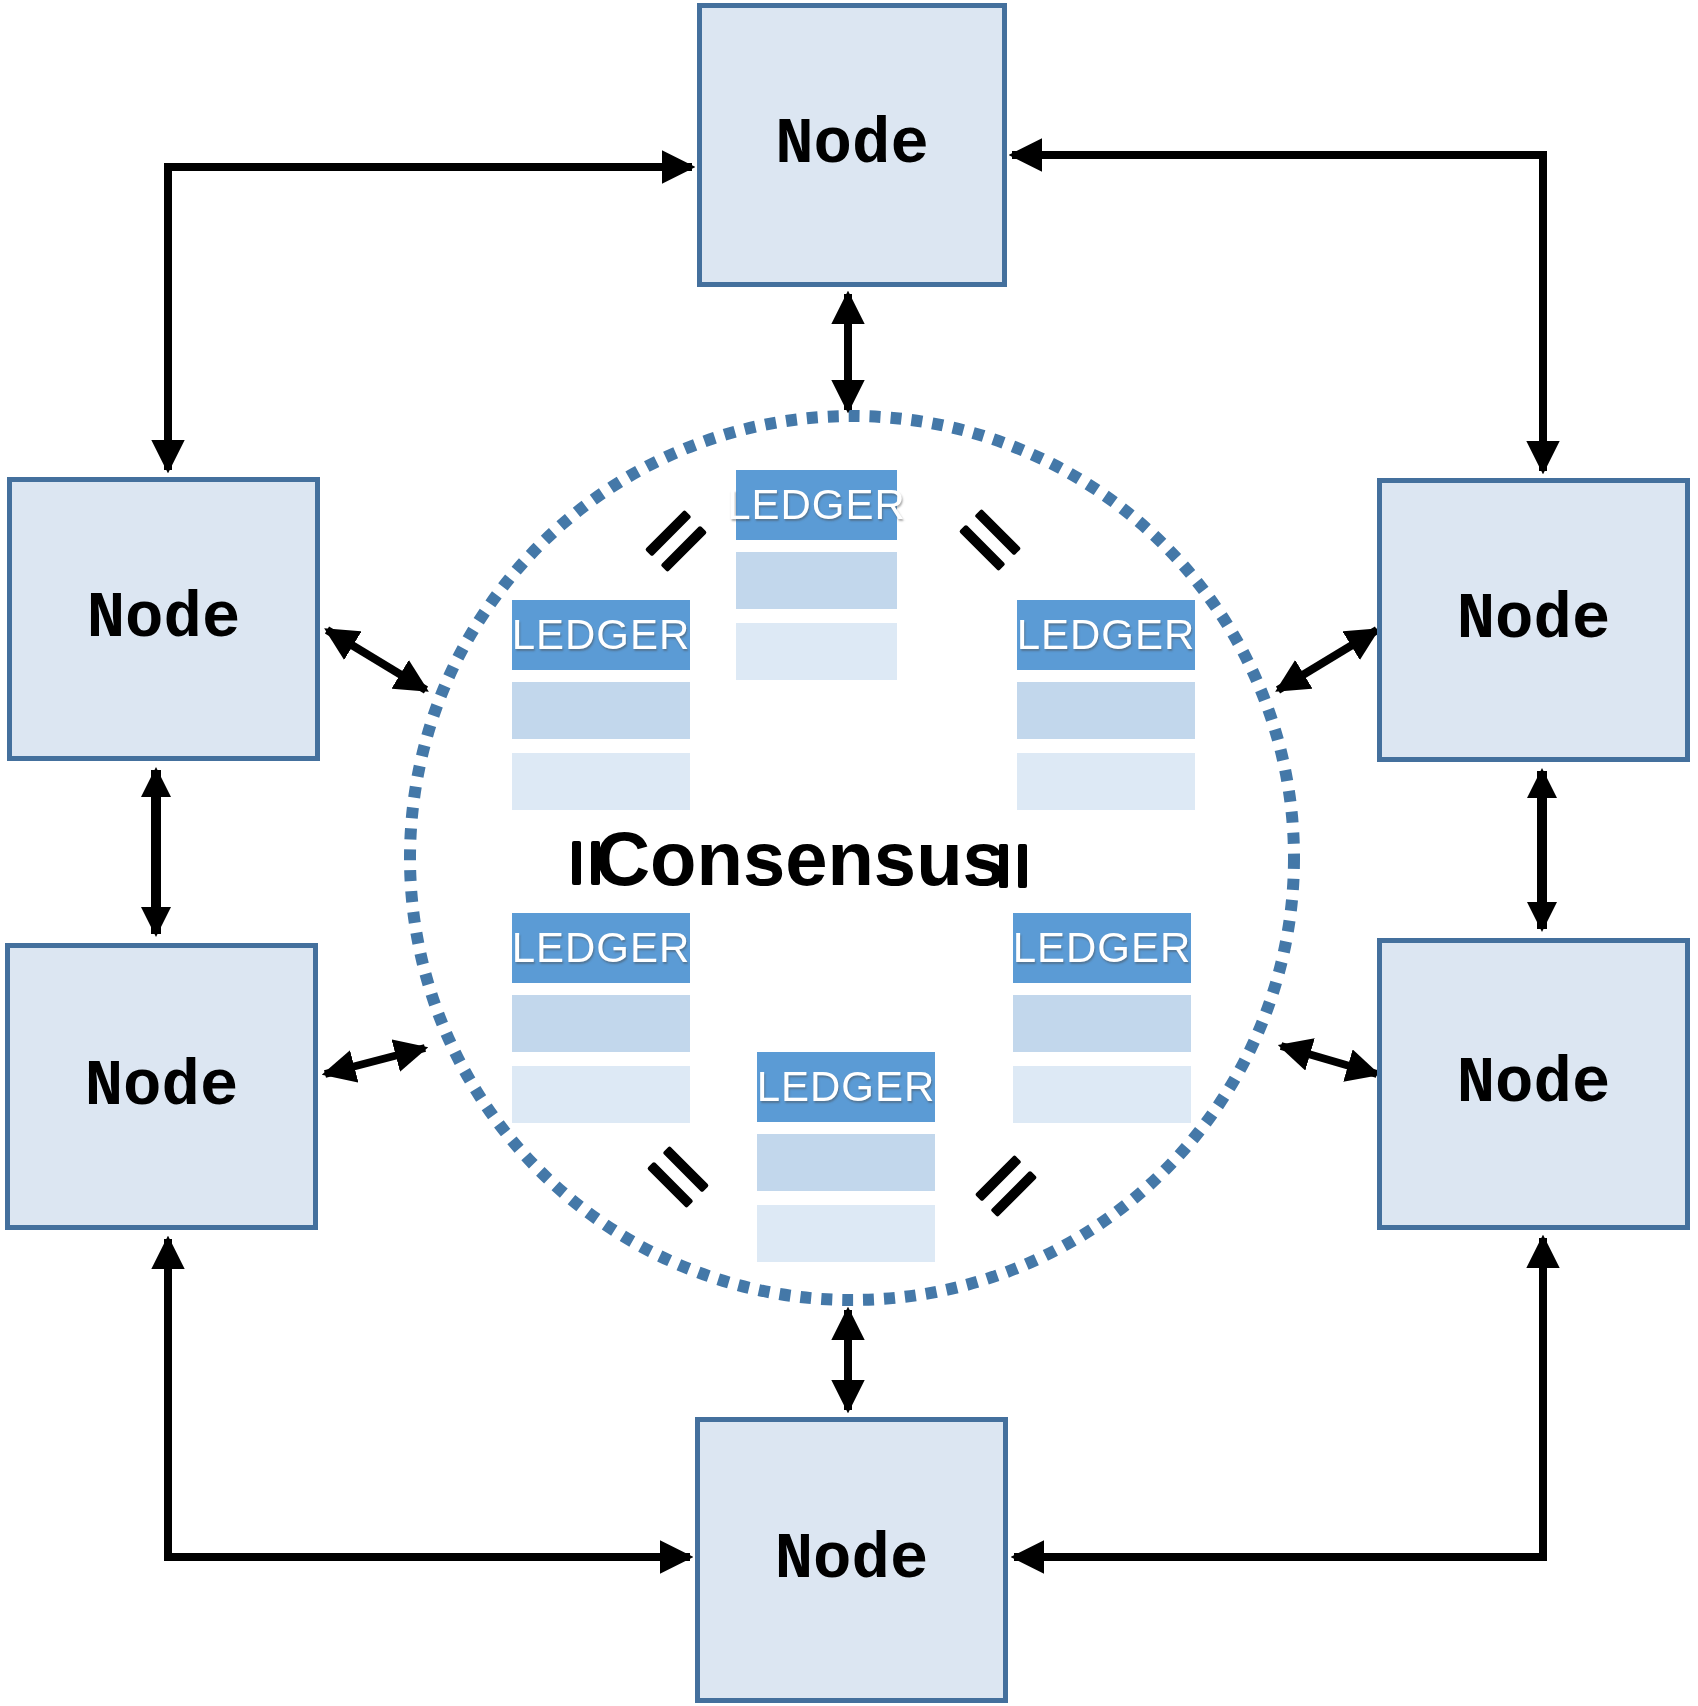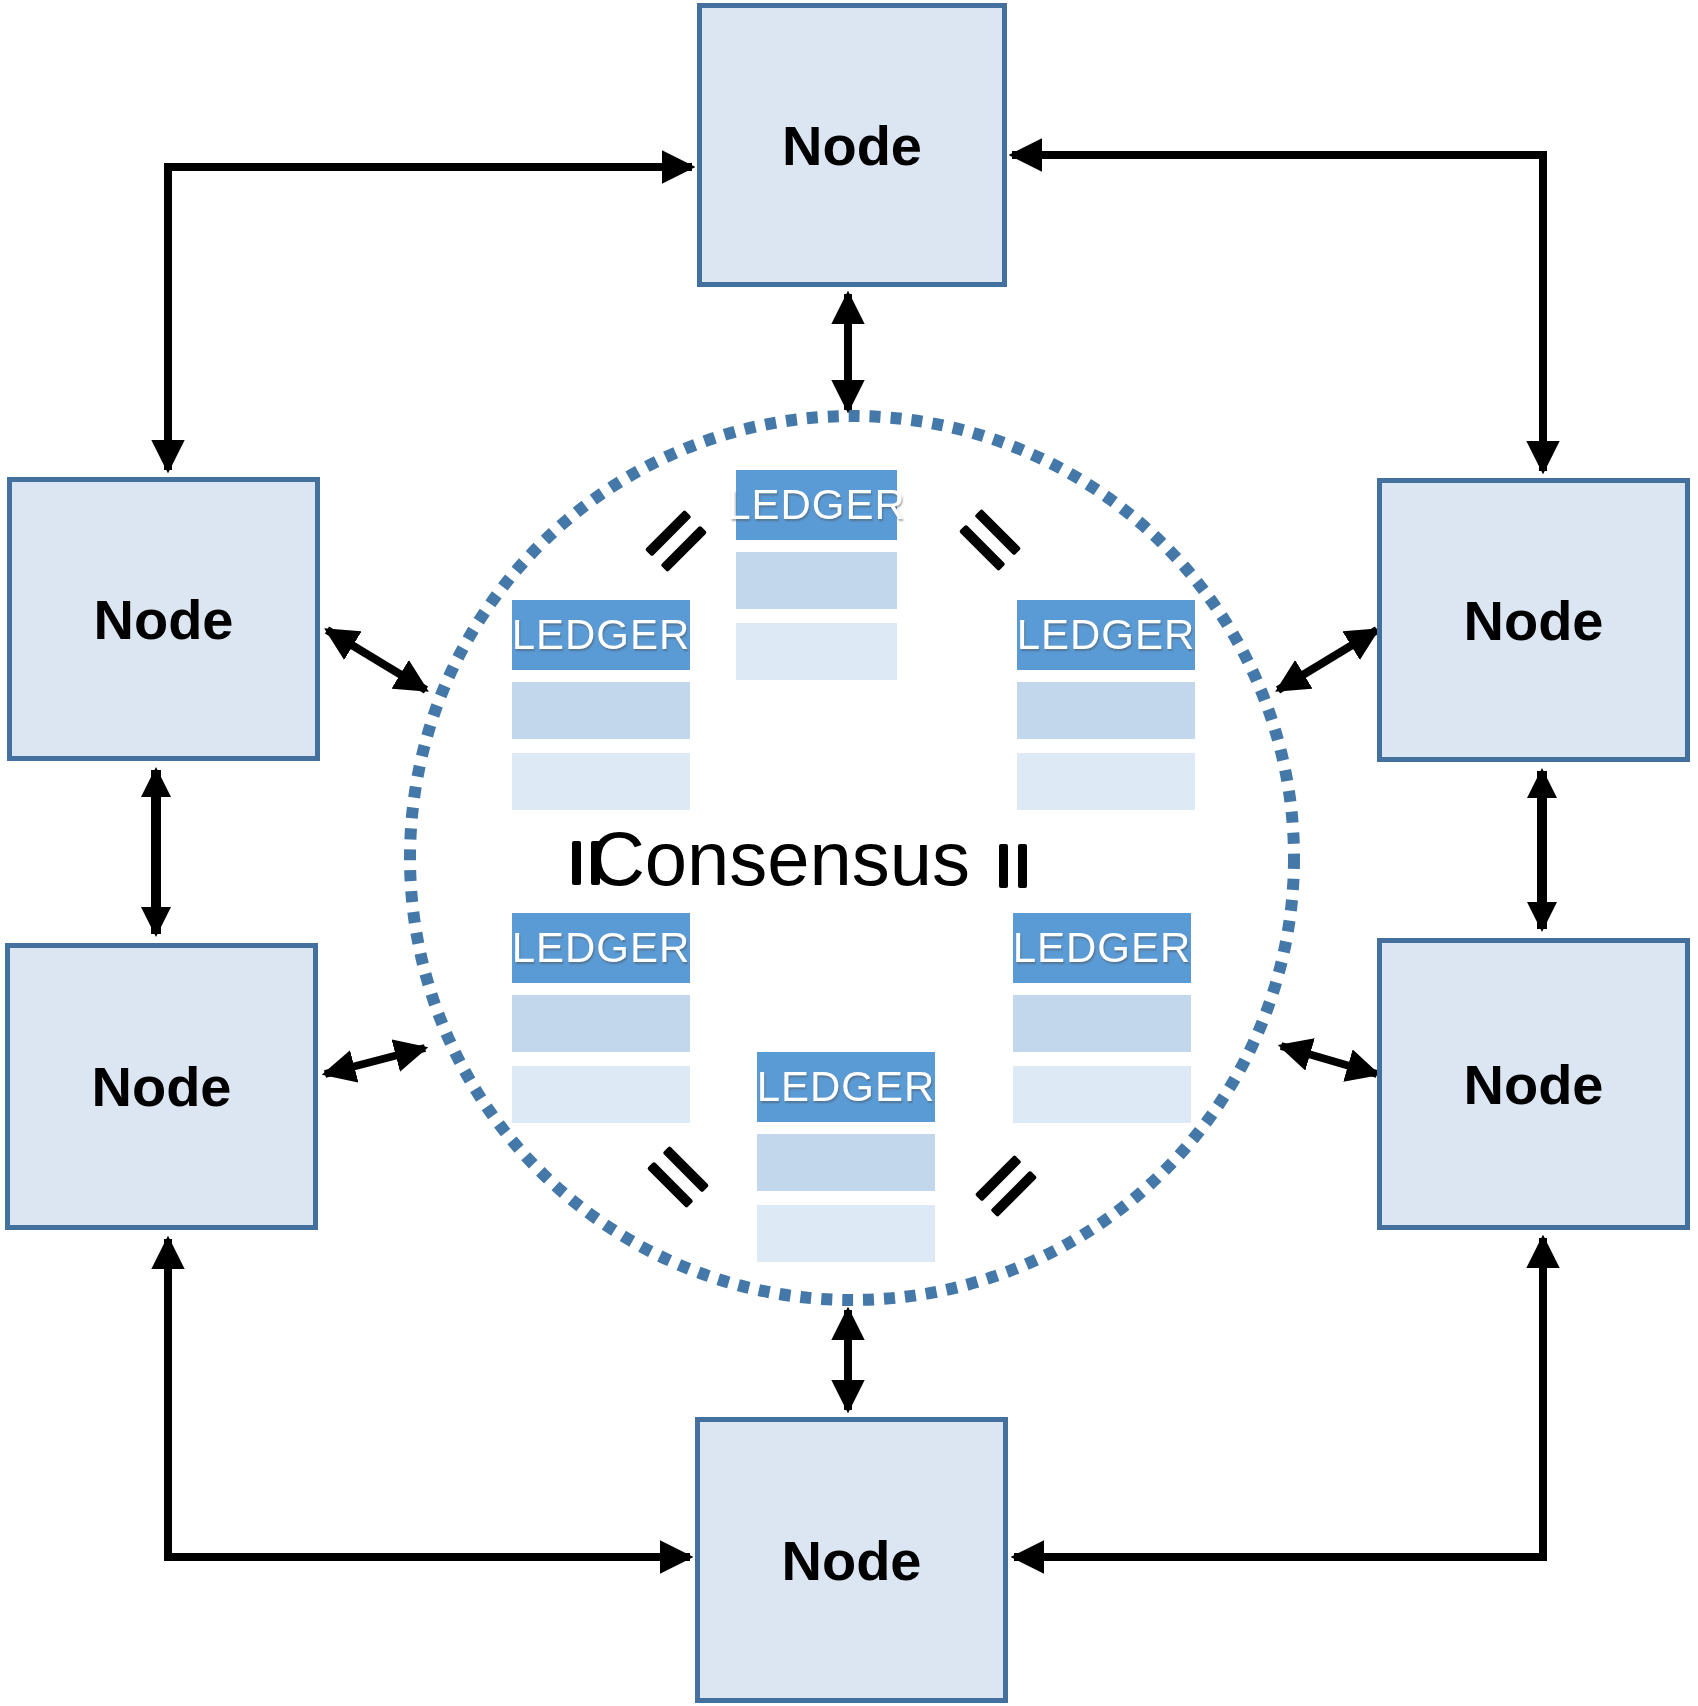--- a/index.html
+++ b/index.html
@@ -16,22 +16,23 @@
     stroke-dasharray:11 10;stroke-linecap:butt;}
   #ah path, #ah2 path{fill:var(--arrow,#000);}
 
   .node{
     position:absolute;box-sizing:border-box;
     background:var(--node-fill,#dce6f2);
     border:5px solid var(--node-border,#44709d);
     display:flex;align-items:center;justify-content:center;
   }
   .node .nlabel{
-    font-size:56px;font-weight:bold;color:var(--label-text,#000);
+    font-size:64px;font-weight:bold;color:var(--label-text,#000);
     letter-spacing:0px;
+    font-family:Liberation Mono, monospace;
   }
 
   .ledger{position:absolute;}
   .lhead{
     height:70px;background:var(--ledger-header,#5b9bd5);
     color:var(--ledger-text,#fff);
     display:flex;align-items:center;justify-content:center;
     font-size:42px;letter-spacing:1px;
     text-shadow:1px 2px 2px rgba(70,70,70,.45);
   }
@@ -46,23 +47,23 @@
     display:flex;flex-direction:column;justify-content:space-between;
   }
   .eq .bar{height:10px;background:var(--arrow,#000);border-radius:2px;}
   .eq.small{width:44px;height:28px;}
   .eq.small .bar{height:9px;}
   .rot45{transform:rotate(45deg);}
   .rotm45{transform:rotate(-45deg);}
   .rot90{transform:rotate(90deg);}
 
   #consensus-label{
-    position:absolute;left:580px;top:816px;width:400px;height:84px;
+    position:absolute;left:600px;top:816px;width:400px;height:84px;
     display:flex;align-items:center;justify-content:center;
-    font-size:76px;font-weight:normal;color:var(--label-text,#000);
+    font-size:76px;font-weight:bold;color:var(--label-text,#000);
   }
 </style>
 </head>
 <body>
 
 <svg id="arrow-layer" viewBox="0 0 1698 1706" xmlns="http://www.w3.org/2000/svg">
   <defs>
     <marker id="ah" viewBox="0 0 10 10" refX="9" refY="5" markerWidth="4.2" markerHeight="4.2" orient="auto-start-reverse">
       <path d="M0 0 L10 5 L0 10 Z"></path>
     </marker>

